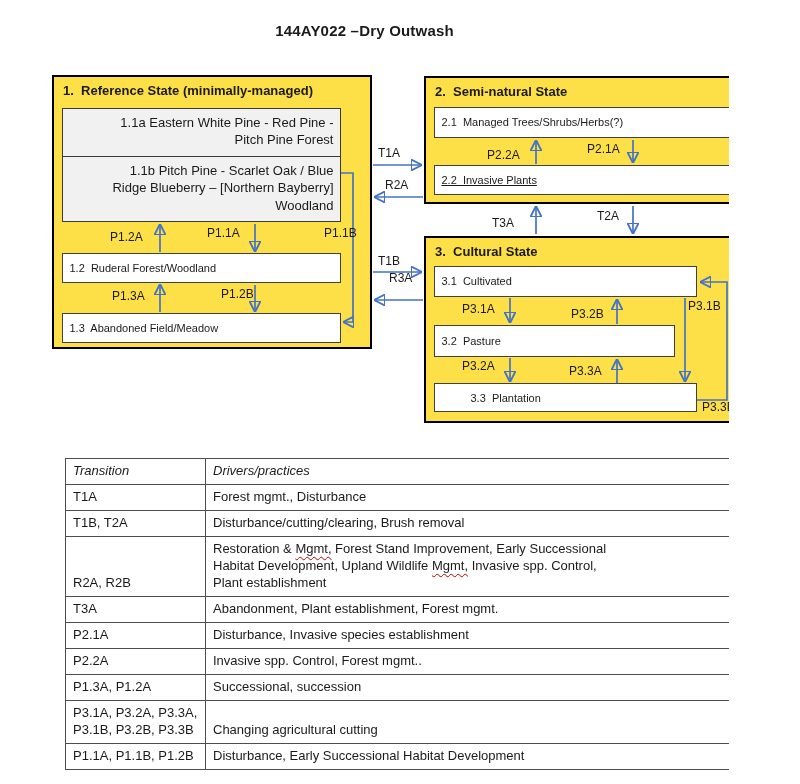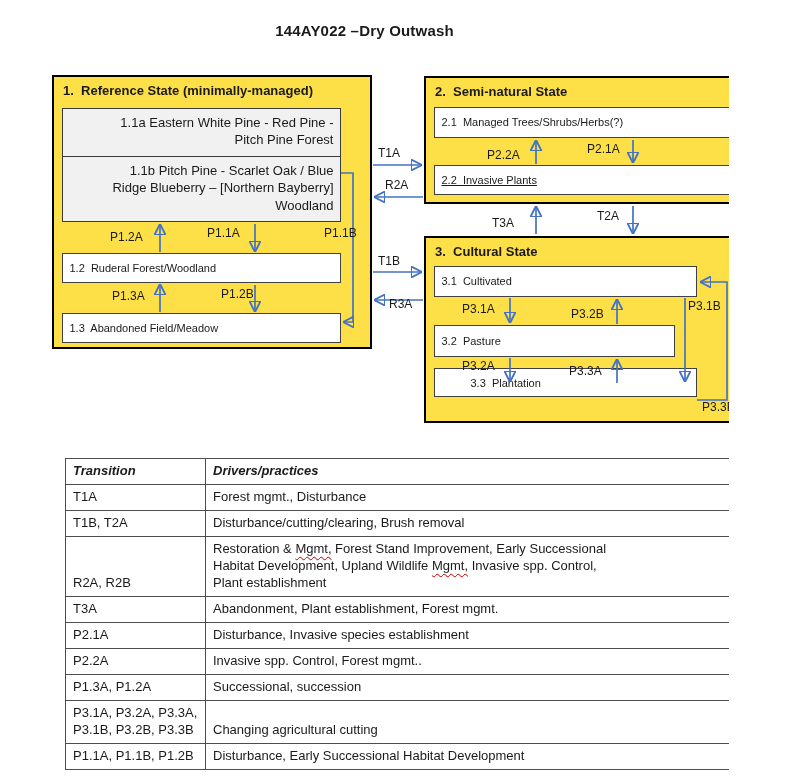--- a/index.html
+++ b/index.html
@@ -17,21 +17,21 @@
   .cgroup .sect+.sect{border-top:1.4px solid #3a3a3a;}
   .plabel{position:absolute;font-size:12px;line-height:13px;z-index:6;}
   svg.arrows{position:absolute;left:0;top:0;z-index:5;pointer-events:none;}
   svg.arrows path{fill:none;stroke:#4472C4;stroke-width:1.7;}
   
   table.ttable{position:absolute;left:65px;top:458px;width:671px;border-collapse:collapse;
     table-layout:fixed;font-size:13px;background:#fff;border:1.8px solid #1f1f1f;}
   table.ttable col.col-t{width:140px;}
   table.ttable th,table.ttable td{border:1px solid #4d4d4d;vertical-align:bottom;
     padding:3px 6px 5px 7px;line-height:17px;white-space:pre-wrap;text-align:left;overflow:hidden;}
-  table.ttable th{font-style:italic;font-weight:bold;}
+  table.ttable th{font-style:italic;font-weight:normal;}
   .sic{text-decoration-line:underline;text-decoration-style:wavy;
     text-decoration-color:#C00000;text-decoration-thickness:1px;text-underline-offset:2.5px;}
 </style>
 </head>
 <body>
 
 <div class="canvas">
 
   <div class="doc-title">144AY022 –Dry Outwash</div>
 
@@ -51,21 +51,21 @@
   <div class="state-box" style="left:424px;top:76px;width:331px;height:128px;">
     <div class="state-title">2.  Semi-natural State</div>
     <div class="cbox" style="left:7.5px;top:28.5px;width:297px;height:31px;">2.1  Managed Trees/Shrubs/Herbs(?)</div>
     <div class="cbox" style="left:7.5px;top:86.5px;width:299px;height:30px;text-decoration:underline;">2.2  Invasive Plants</div>
   </div>
 
   <div class="state-box" style="left:424px;top:236px;width:331px;height:187px;">
     <div class="state-title">3.  Cultural State</div>
     <div class="cbox" style="left:7.5px;top:27.5px;width:263px;height:31px;">3.1  Cultivated</div>
     <div class="cbox" style="left:7.5px;top:86.5px;width:241px;height:32px;">3.2  Pasture</div>
-    <div class="cbox" style="left:7.5px;top:130px;width:263px;height:29px;padding-left:36px;">3.3  Plantation</div>
+    <div class="cbox" style="left:7.5px;top:145px;width:263px;height:29px;padding-left:36px;">3.3  Plantation</div>
   </div>
 
   <svg class="arrows" width="800" height="784">
     <defs>
       <marker id="arr" viewBox="0 0 10 10" refX="9" refY="5" markerWidth="6.5" markerHeight="6.5" orient="auto">
         <path d="M0,0 L10,5 L0,10 z" fill="#4472C4" stroke="none"></path>
       </marker>
     </defs>
     <path d="M160,252 L160,225" marker-end="url(#arr)"></path>
     <path d="M255,224 L255,251" marker-end="url(#arr)"></path>
@@ -89,21 +89,21 @@
   </svg>
 
   <div class="plabel" style="left:110px;top:231px;">P1.2A</div>
   <div class="plabel" style="left:207px;top:227px;">P1.1A</div>
   <div class="plabel" style="left:324px;top:227px;">P1.1B</div>
   <div class="plabel" style="left:112px;top:290px;">P1.3A</div>
   <div class="plabel" style="left:221px;top:288px;">P1.2B</div>
   <div class="plabel" style="left:378px;top:147px;">T1A</div>
   <div class="plabel" style="left:385px;top:179px;">R2A</div>
   <div class="plabel" style="left:378px;top:255px;">T1B</div>
-  <div class="plabel" style="left:389px;top:298px;">R3A</div>
+  <div class="plabel" style="left:389px;top:272px;">R3A</div>
   <div class="plabel" style="left:492px;top:217px;">T3A</div>
   <div class="plabel" style="left:597px;top:210px;">T2A</div>
   <div class="plabel" style="left:487px;top:149px;">P2.2A</div>
   <div class="plabel" style="left:587px;top:143px;">P2.1A</div>
   <div class="plabel" style="left:462px;top:303px;">P3.1A</div>
   <div class="plabel" style="left:571px;top:308px;">P3.2B</div>
   <div class="plabel" style="left:688px;top:300px;">P3.1B</div>
   <div class="plabel" style="left:462px;top:360px;">P3.2A</div>
   <div class="plabel" style="left:569px;top:365px;">P3.3A</div>
   <div class="plabel" style="left:702px;top:401px;">P3.3B</div>

